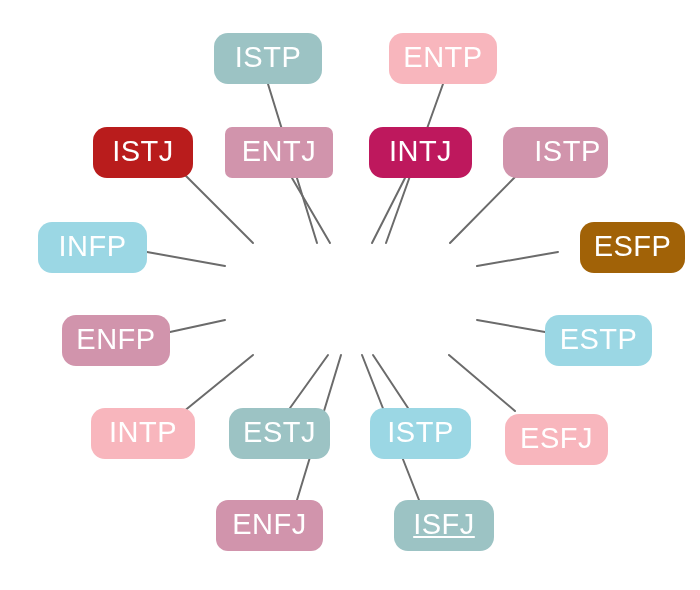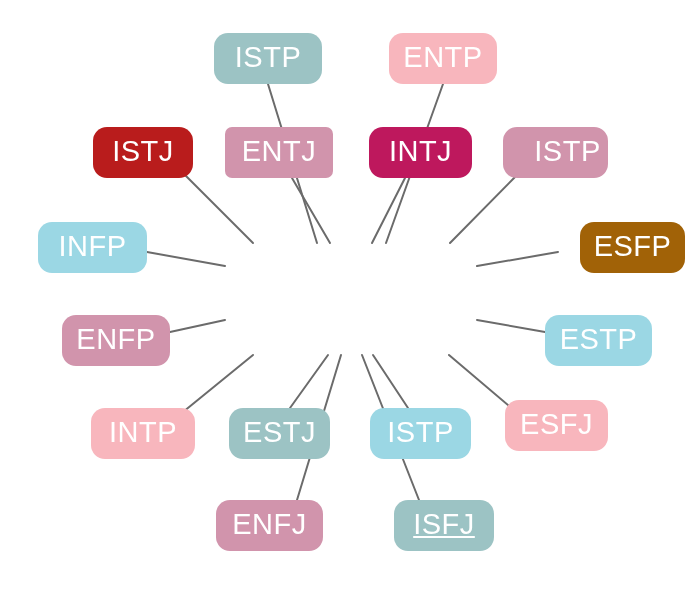--- a/index.html
+++ b/index.html
@@ -80,19 +80,19 @@
       <div class="node leaf" style="left: 225px; top: 127px; width: 108px; height: 51px; background: rgb(209, 148, 172); border-radius: 7px;">ENTJ</div>
       <div class="node leaf" style="left: 369px; top: 127px; width: 103px; height: 51px; background: #be185d;">INTJ</div>
       <div class="node leaf" style="left: 503px; top: 127px; width: 105px; height: 51px; background: rgb(209, 148, 172); padding-left: 24px;">ISTP</div>
       <div class="node leaf" style="left: 38px; top: 222px; width: 109px; height: 51px; background: rgb(155, 215, 228);">INFP</div>
       <div class="node leaf" style="left: 558px; top: 222px; width: 105px; height: 51px; background: #a16207; margin-left: 22px;">ESFP</div>
       <div class="node leaf" style="left: 62px; top: 315px; width: 108px; height: 51px; background: rgb(209, 148, 172);">ENFP</div>
       <div class="node leaf" style="left: 545px; top: 315px; width: 107px; height: 51px; background: rgb(155, 215, 228);">ESTP</div>
       <div class="node leaf" style="left: 91px; top: 408px; width: 104px; height: 51px; background: rgb(248, 182, 189);">INTP</div>
       <div class="node leaf" style="left: 229px; top: 408px; width: 101px; height: 51px; background: rgb(156, 195, 196);">ESTJ</div>
       <div class="node leaf" style="left: 370px; top: 408px; width: 101px; height: 51px; background: rgb(155, 215, 228);">ISTP</div>
-      <div class="node leaf" style="left: 505px; top: 400px; width: 103px; height: 51px; background: rgb(248, 182, 189);">ESFJ</div>
-      <div class="node leaf" style="left: 216px; top: 500px; width: 107px; height: 51px; background: rgb(209, 148, 172);">ENFJ</div>
+      <div class="node leaf" style="left: 505px; top: 414px; width: 103px; height: 51px; background: rgb(248, 182, 189);">ESFJ</div>
+      <div class="node leaf" style="left: 216px; top: 500px; width: 107px; height: 51px; background: rgb(209, 148, 172); border-radius: 12px;">ENFJ</div>
       <div class="node leaf" style="left: 394px; top: 500px; width: 100px; height: 51px; background: rgb(156, 195, 196); text-decoration: underline;">ISFJ</div>
     </div>
 
 
 </div>
 
 </body></html>

